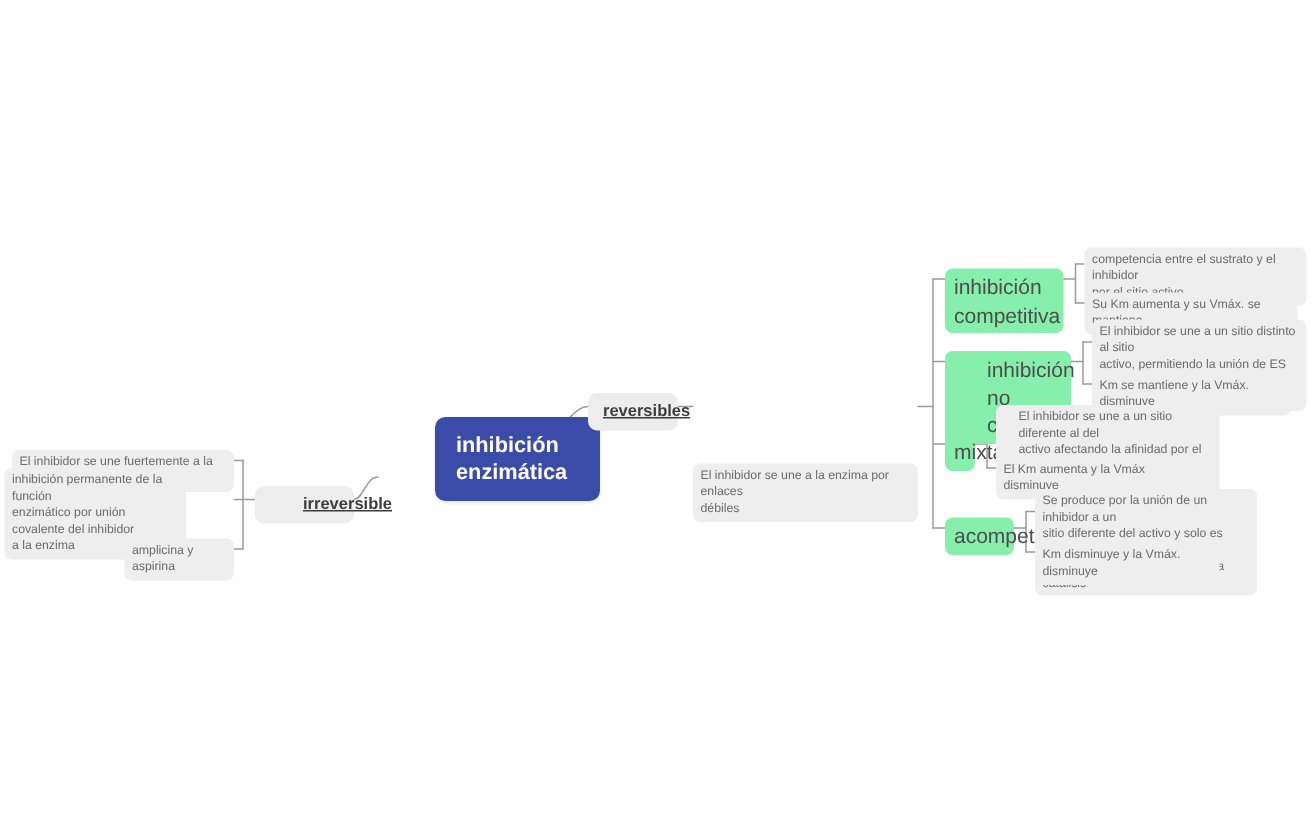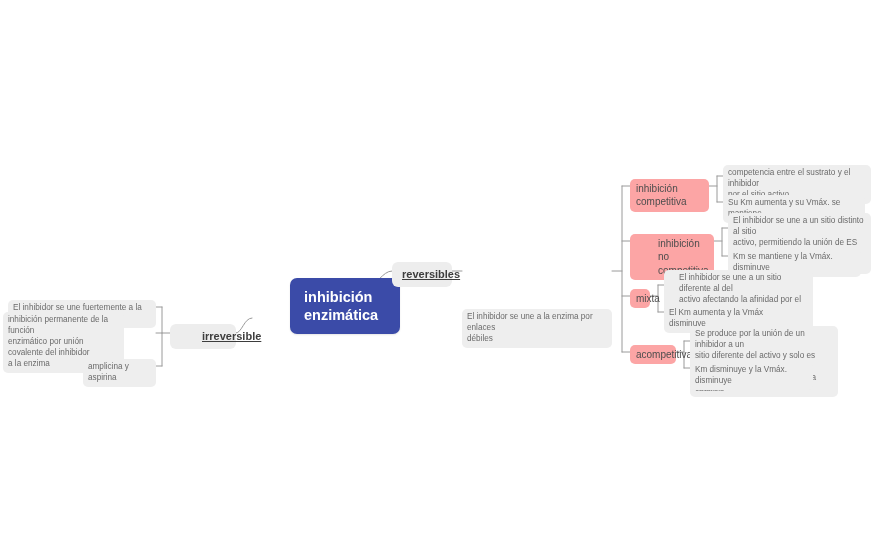--- a/index.html
+++ b/index.html
@@ -19,23 +19,23 @@
     border-radius:5px;
     background:#eeeeee;
     color:#5a5a5a;
     font-size:8.2px;
     line-height:1.33;
     padding:3px 5px;
     white-space:pre-wrap;
   }
   .node.leaf{ color:#6b6b6b; }
   .node.branch{
-    background:#fca5a5;
+    background:#86efac;
     color:#4d4d4d;
-    font-size:10px;
+    font-size:14px;
     padding:3px 6px;
   }
   .node.level1{
     background:#ededed;
     color:#3d3d3d;
     font-size:11px;
     font-weight:700;
     padding:5px 10px;
     border-radius:6px;
     text-decoration:underline;

